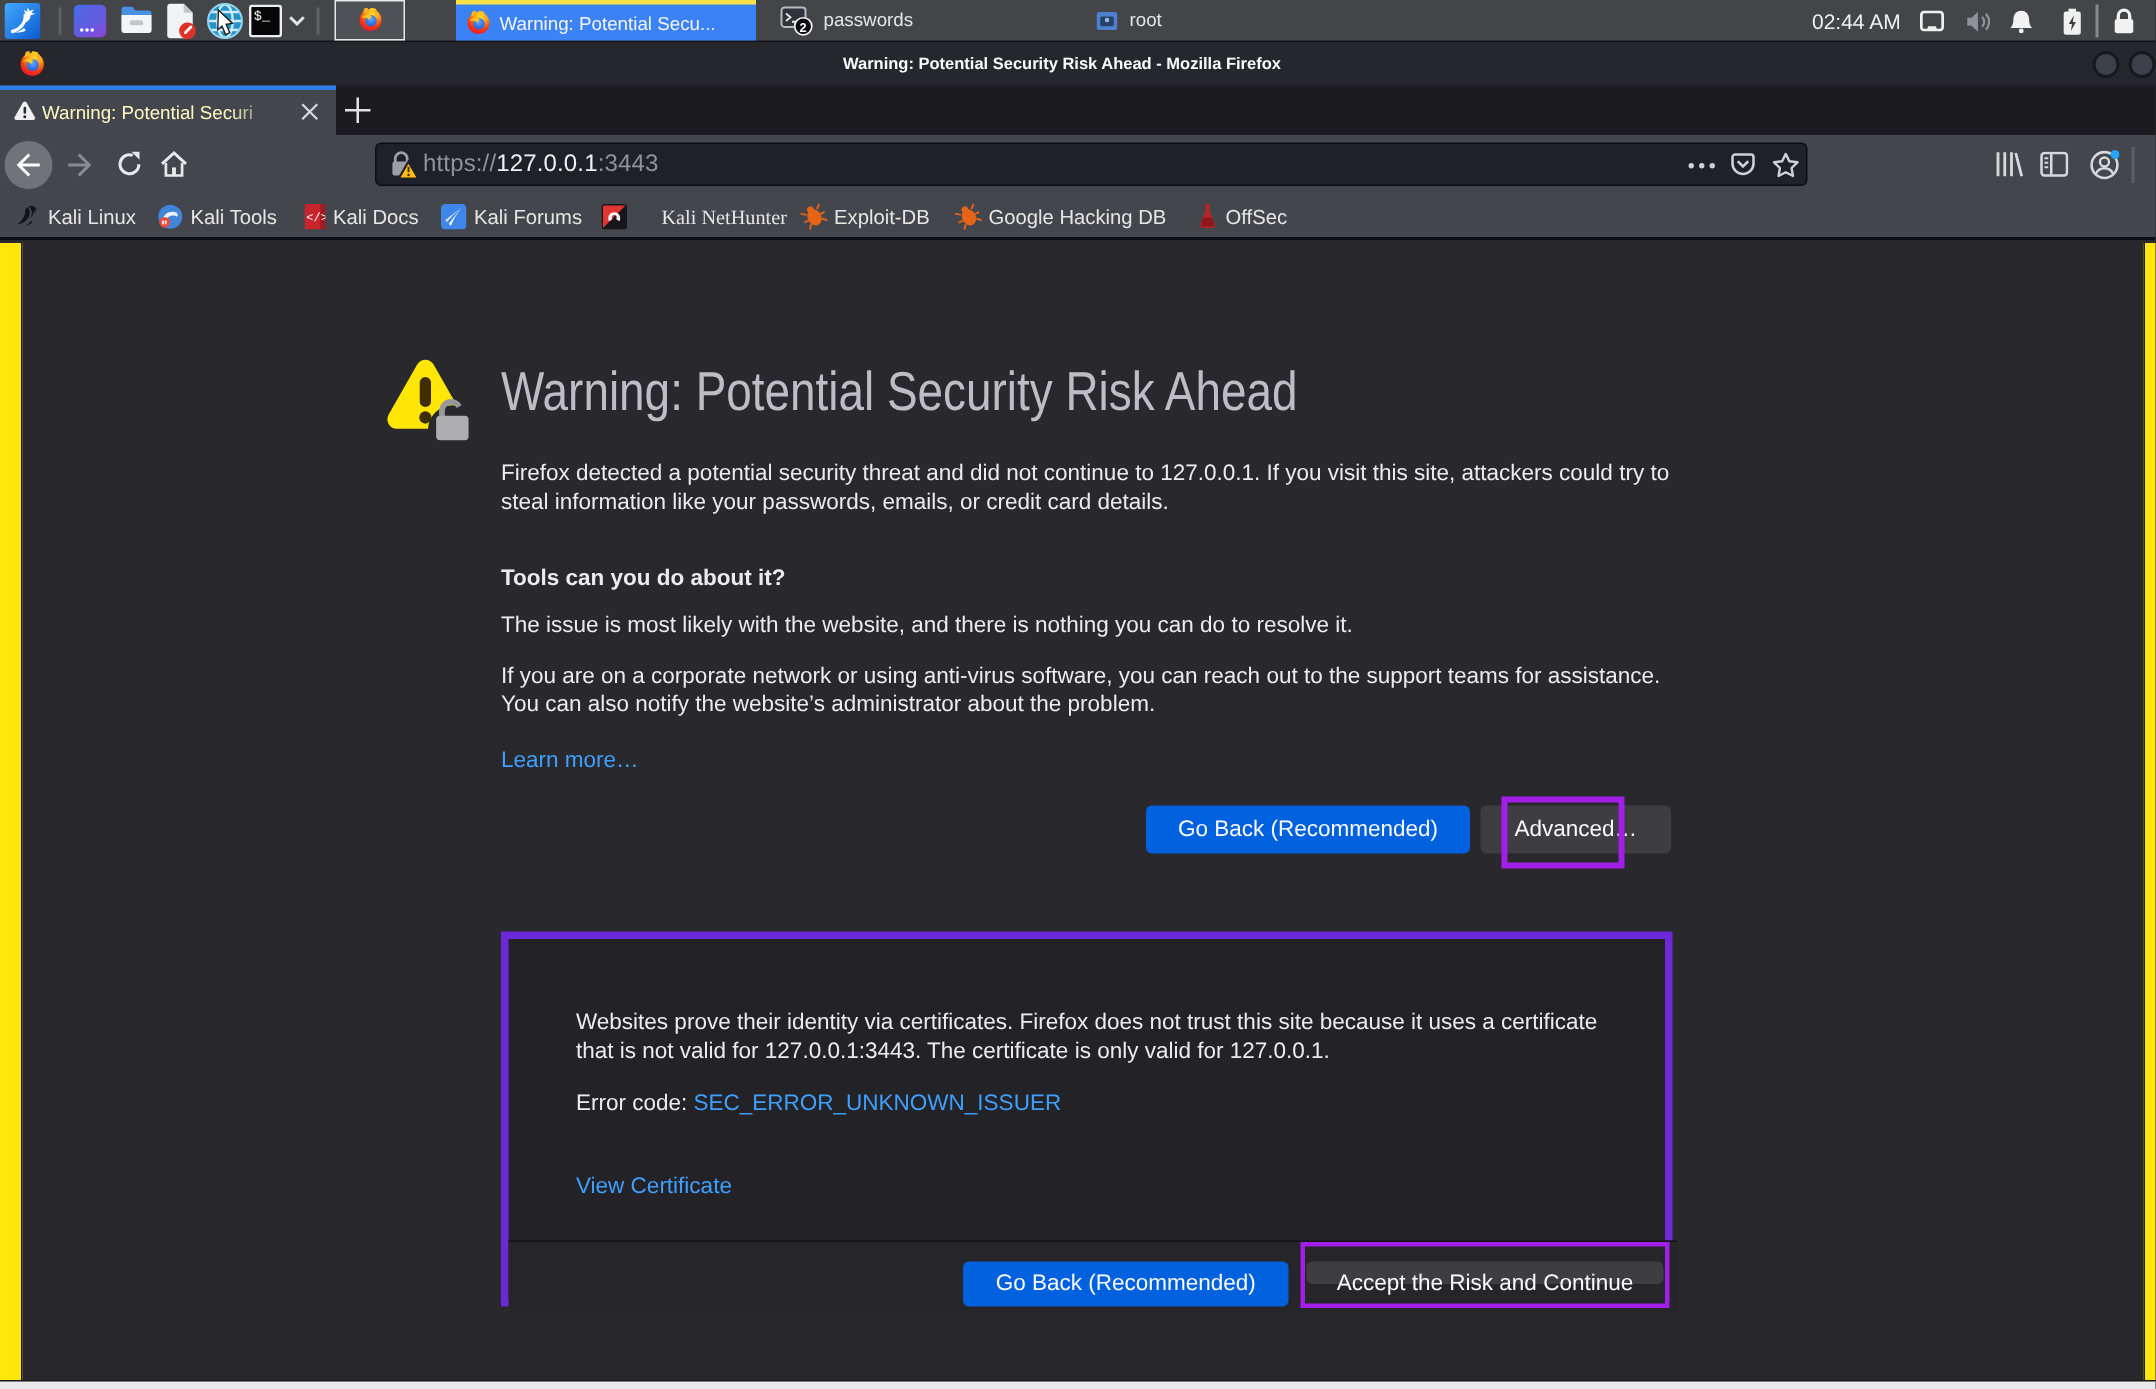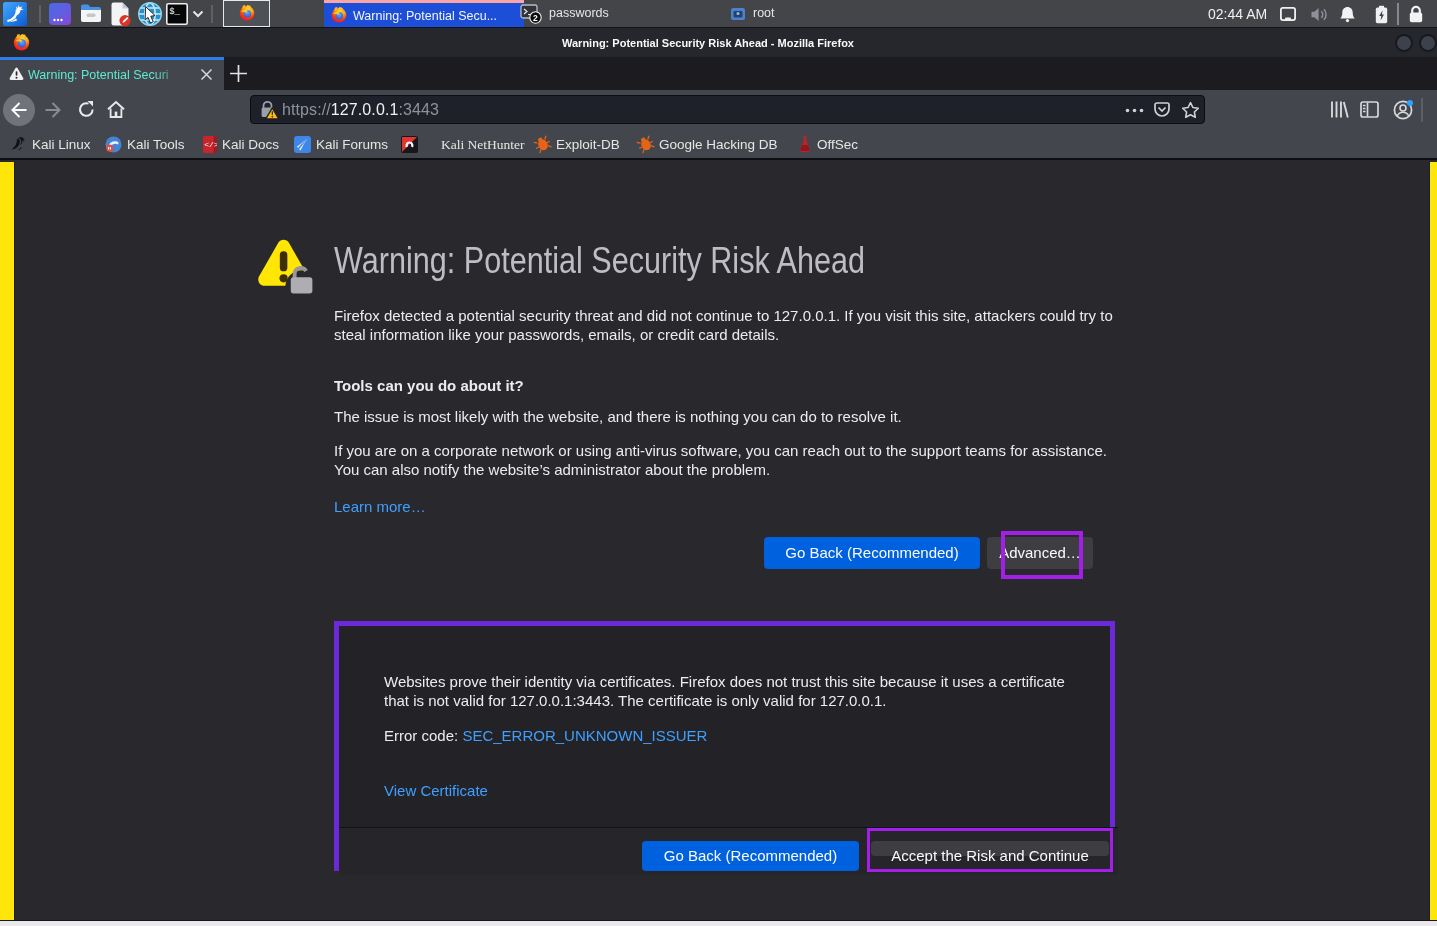--- a/index.html
+++ b/index.html
@@ -5,33 +5,33 @@
   * { margin:0; padding:0; box-sizing:border-box; }
   html,body { width:1437px; height:926px; overflow:hidden; background:#29292d; }
   body { font-family:"Liberation Sans", sans-serif; }
   #screen { position:absolute; top:0; left:0; width:1437px; height:926px; }
   .abs { position:absolute; }
 
   
   #taskbar { position:absolute; top:0; left:0; width:1437px; height:28px; background:#434549; border-bottom:1px solid #121316; }
   .tsep { position:absolute; top:5px; width:2px; height:18px; background:#5d6167; }
   .taskbtn { position:absolute; top:0; height:27px; font-size:12.5px; color:#e6e6e8; }
-  #taskfx { left:324px; width:200px; background:#1d4ed8; border-top:3px solid #fca5a5; }
+  #taskfx { left:304px; width:200px; background:#3b82f6; border-top:3px solid #fde047; }
   .taskicon { position:absolute; top:6px; }
   .tasktext { position:absolute; top:6px; white-space:nowrap; overflow:hidden; }
 
   
   #titlebar { position:absolute; top:28px; left:0; width:1437px; height:29px; background:#25272c; }
   #titletext { position:absolute; top:9px; left:0; width:1416px; text-align:center; font-size:11px; font-weight:bold; color:#fafafa; }
   .wbtn { position:absolute; top:34px; width:18px; height:18px; border-radius:50%; background:#3c414b; border:2.5px solid #17181d; }
 
   
   #tabbar { position:absolute; top:57px; left:0; width:1437px; height:33px; background:#1b1b20; }
   #tab1 { position:absolute; top:0; left:0; width:224px; height:33px; background:#43464c; border-top:3.5px solid #2e7de9; }
-  #tabtitle { position:absolute; left:28px; top:8px; width:166px; font-size:12.5px; color:#5eead4; white-space:nowrap; overflow:hidden;
+  #tabtitle { position:absolute; left:28px; top:8px; width:166px; font-size:12.5px; color:#fef9c3; white-space:nowrap; overflow:hidden;
      -webkit-mask-image:linear-gradient(90deg,#000 75%,transparent 96%); }
 
   
   #navbar { position:absolute; top:90px; left:0; width:1437px; height:40px; background:#43464c; }
   #backbtn { position:absolute; left:3px; top:4px; width:32px; height:32px; border-radius:50%; background:#70747a; }
   #urlbar { position:absolute; left:250px; top:5px; width:955px; height:29px; background:#1e2129; border:1px solid #0b0d11; border-radius:4px; }
   #urltext { position:absolute; left:31px; top:5px; font-size:16px; color:#8e929a; letter-spacing:0.1px; }
   #urltext b { color:#f0f1f3; font-weight:normal; }
   .navsep { position:absolute; top:8px; width:2px; height:24px; background:#5c6066; }
 
@@ -349,21 +349,21 @@
     </svg>
     <h1 style="top:80px;">Warning: Potential Security Risk Ahead</h1>
 
     <div class="para" style="top:146px;">Firefox detected a potential security threat and did not continue to 127.0.0.1. If you visit this site, attackers could try to<br>steal information like your passwords, emails, or credit card details.</div>
     <div class="para" style="top:216px;font-weight:bold;">Tools can you do about it?</div>
     <div class="para" style="top:247px;">The issue is most likely with the website, and there is nothing you can do to resolve it.</div>
     <div class="para" style="top:281px;">If you are on a corporate network or using anti-virus software, you can reach out to the support teams for assistance.<br>You can also notify the website’s administrator about the problem.</div>
     <div class="para" style="top:337px;"><a class="link" href="#">Learn more…</a></div>
 
     <div class="btn blue" style="left:764px;top:377px;width:216px;">Go Back (Recommended)</div>
-    <div class="btn grey" style="left:987px;top:377px;width:106px;">Advanced…</div>
+    <div class="btn grey" style="left:987px;top:377px;width:127px;">Advanced…</div>
     <div class="purplebox" style="left:1001px;top:371px;width:82px;height:48px;"></div>
 
     <div id="panel">
       <div class="para" style="left:45px;top:46px;">Websites prove their identity via certificates. Firefox does not trust this site because it uses a certificate<br>that is not valid for 127.0.0.1:3443. The certificate is only valid for 127.0.0.1.</div>
       <div class="para" style="left:45px;top:100px;">Error code: <a class="link" href="#">SEC_ERROR_UNKNOWN_ISSUER</a></div>
       <div class="para" style="left:45px;top:155px;"><a class="link" href="#">View Certificate</a></div>
       <div id="panelfooter">
         <div class="btn blue" style="left:303px;top:13px;width:217px;height:30px;line-height:30px;">Go Back (Recommended)</div>
         <div class="btn grey" style="left:532px;top:13px;width:238px;height:15px;line-height:30px;">Accept the Risk and Continue</div>
       </div>

